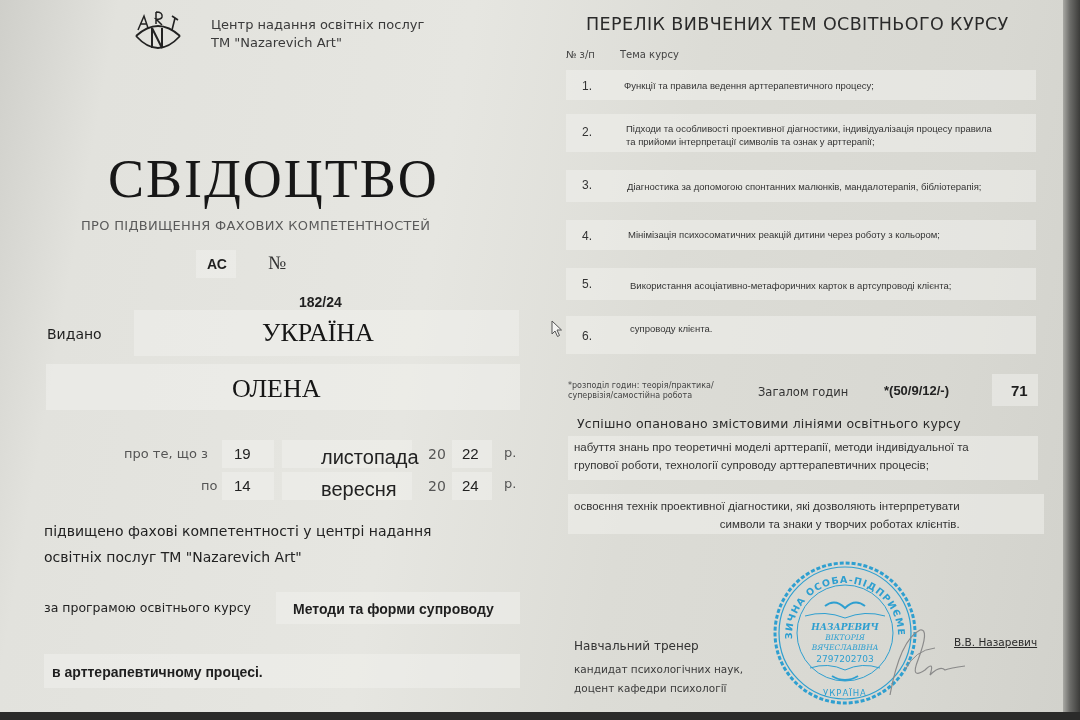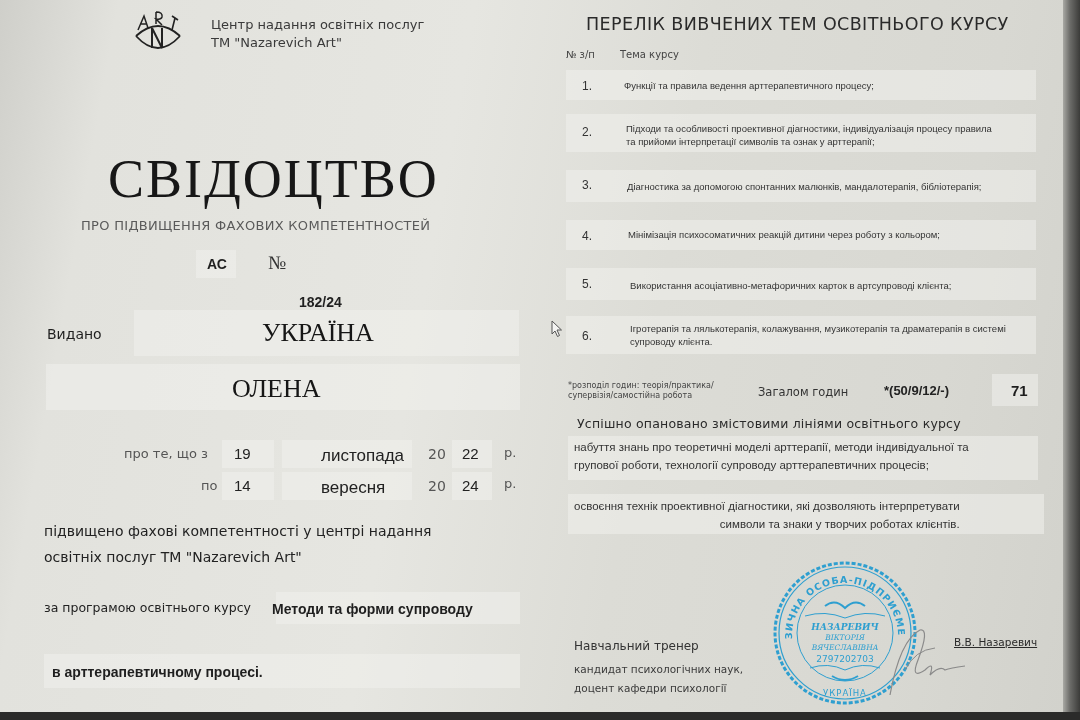--- a/index.html
+++ b/index.html
@@ -30,25 +30,25 @@
   .series { left: 207px; top: 256px; font-family: "Liberation Sans", sans-serif; font-weight: bold; font-size: 14px; }
   .numsign { left: 268px; top: 252px; font-family: "Liberation Serif", serif; font-size: 19px; color: #333; }
   .number { left: 299px; top: 256px; font-family: "Liberation Sans", sans-serif; font-weight: bold; font-size: 14px; margin-top: 38px; }
 
   .issued { left: 47px; top: 326px; font-size: 14px; }
   .surname { left: 262px; top: 318px; font-family: "Liberation Serif", serif; font-size: 26px; color: #161616; }
   .firstname { left: 232px; top: 374px; font-family: "Liberation Serif", serif; font-size: 26px; color: #161616; }
 
   .date-label { font-size: 13px; color: #555; }
   .date-val { font-family: "Liberation Sans", sans-serif; font-size: 15px; color: #222; }
-  .date-month { font-family: "Liberation Sans", sans-serif; font-size: 17px; color: #222; }
+  .date-month { font-family: "Liberation Sans", sans-serif; font-size: 20px; color: #222; }
 
   .body-text { left: 44px; top: 518px; font-size: 14px; line-height: 26px; color: #222; }
   .program-label { left: 44px; top: 600px; font-size: 12.5px; color: #222; }
-  .program-name { left: 272px; top: 601px; font-family: "Liberation Sans", sans-serif; font-weight: bold; font-size: 14px; }
+  .program-name { left: 293px; top: 601px; font-family: "Liberation Sans", sans-serif; font-weight: bold; font-size: 14px; }
   .program-name2 { left: 52px; top: 664px; font-family: "Liberation Sans", sans-serif; font-weight: bold; font-size: 14px; }
 
   
   .r-title { left: 586px; top: 14px; font-size: 17.5px; color: #2a2a2a; letter-spacing: 0.4px; }
   .col-num { left: 566px; top: 49px; font-size: 10px; color: #444; }
   .col-topic { left: 620px; top: 49px; font-size: 10px; color: #444; }
   .topic-num { font-family: "Liberation Sans", sans-serif; font-size: 12px; color: #333; }
   .topic-text { font-family: "Liberation Sans", sans-serif; font-size: 9.5px; line-height: 13px; color: #333; }
 
   .hours-note { left: 568px; top: 381px; font-size: 8px; line-height: 10px; color: #444; }
@@ -151,21 +151,20 @@
   <div class="abs topic-num" style="left:582px;top:229px;">4.</div>
   <div class="abs topic-text" style="left:628px;top:228px;">Мінімізація психосоматичних реакцій дитини через роботу з кольором;</div>
 
   <div class="field" style="left:566px;top:268px;width:470px;height:32px;"></div>
   <div class="abs topic-num" style="left:582px;top:277px;">5.</div>
   <div class="abs topic-text" style="left:630px;top:279px;">Використання асоціативно-метафоричних карток в артсупроводі клієнта;</div>
 
   <div class="field" style="left:566px;top:316px;width:470px;height:38px;"></div>
   <div class="abs topic-num" style="left:582px;top:329px;">6.</div>
   <div class="abs topic-text" style="left:630px;top:322px;">
-    <div>Ігротерапія та лялькотерапія, колажування, музикотерапія та драматерапія в системі</div>
     <div>супроводу клієнта.</div>
   </div>
 
   <div class="abs hours-note">
     <div>*розподіл годин: теорія/практика/</div>
     <div>супервізія/самостійна робота</div>
   </div>
   <div class="abs hours-label">Загалом годин</div>
   <div class="abs hours-breakdown">*(50/9/12/-)</div>
   <div class="field" style="left:992px;top:374px;width:46px;height:32px;"></div>

